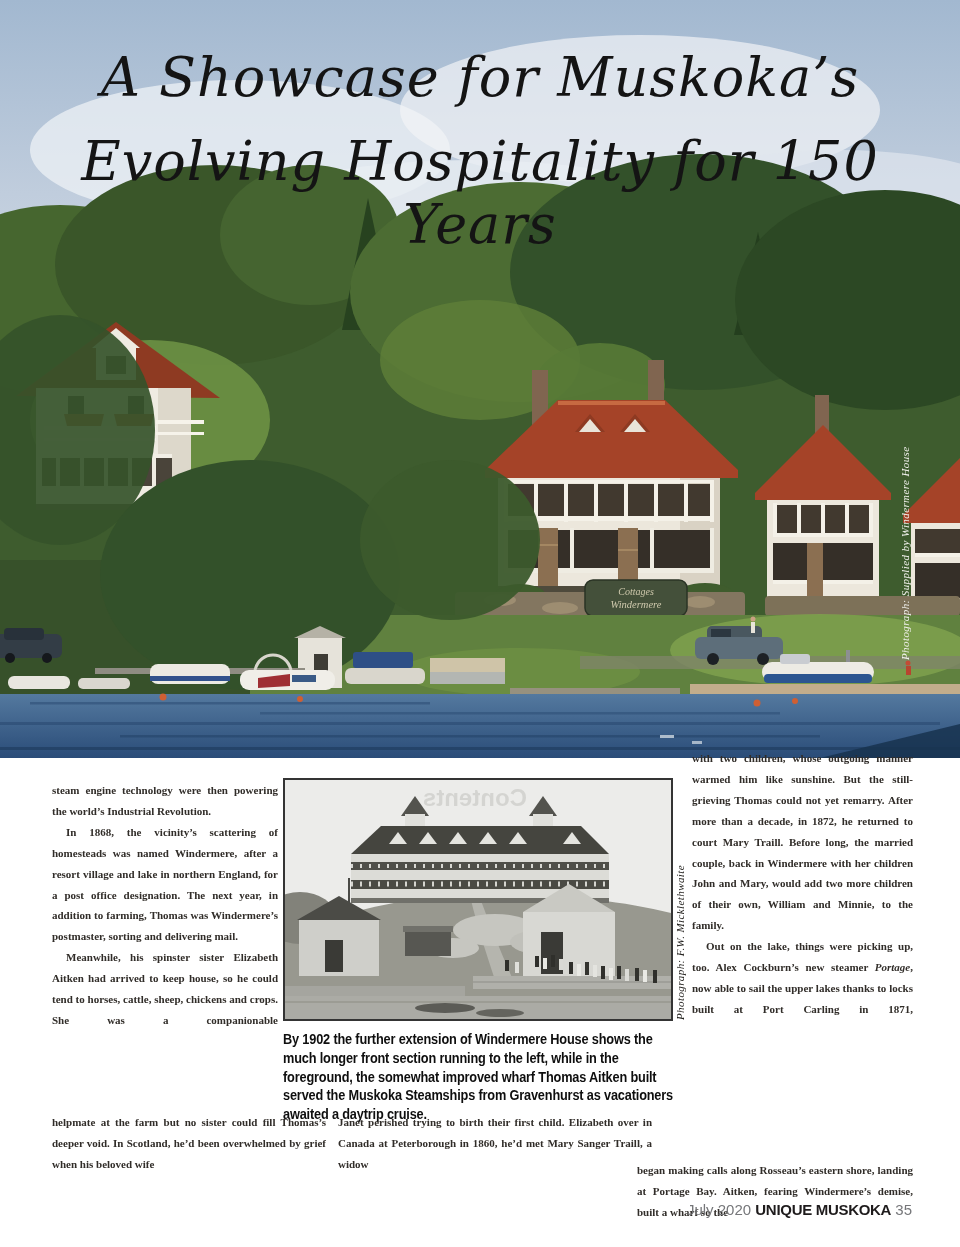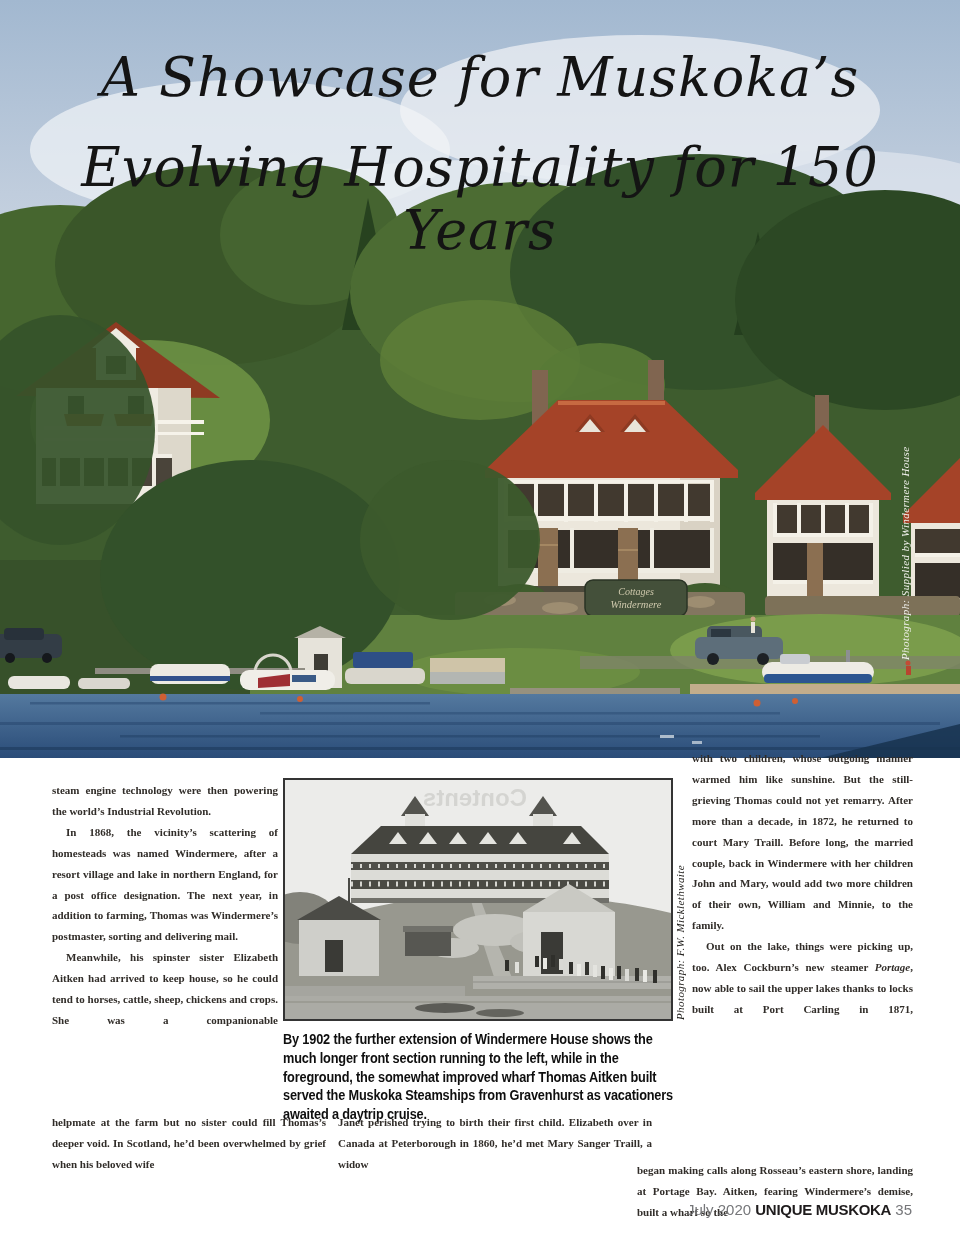--- a/index.html
+++ b/index.html
@@ -5,21 +5,21 @@
   html,body{margin:0;padding:0;background:#ffffff;}
   .page{position:relative;width:960px;height:1247px;background:#ffffff;overflow:hidden;
         font-family:"Liberation Serif",serif;color:#312d29;}
 
   
   .hero{position:absolute;left:0;top:0;width:960px;height:758px;overflow:hidden;}
   .hero svg{display:block;}
   .title-line{position:absolute;width:960px;text-align:center;color:#141414;
               font-family:"DejaVu Serif",serif;font-style:italic;letter-spacing:1px;}
   .title-1{top:46px;font-size:54px;}
-  .title-2{top:136px;font-size:54px;text-align:center;}
+  .title-2{top:130px;font-size:54px;text-align:center;}
   .vcredit{position:absolute;writing-mode:vertical-rl;transform:rotate(180deg);
            font-style:italic;font-size:11px;letter-spacing:.4px;white-space:nowrap;}
   .vcredit-hero{left:899px;top:438px;height:222px;color:#f1f1ec;}
   .vcredit-bw{left:674px;top:858px;height:162px;color:#23211e;}
 
   
   .col{position:absolute;font-size:11px;line-height:20.9px;text-align:justify;font-weight:bold;}
   .col p{margin:0;}
   .ind{text-indent:14px;}
   .force-just{text-align-last:justify;}

